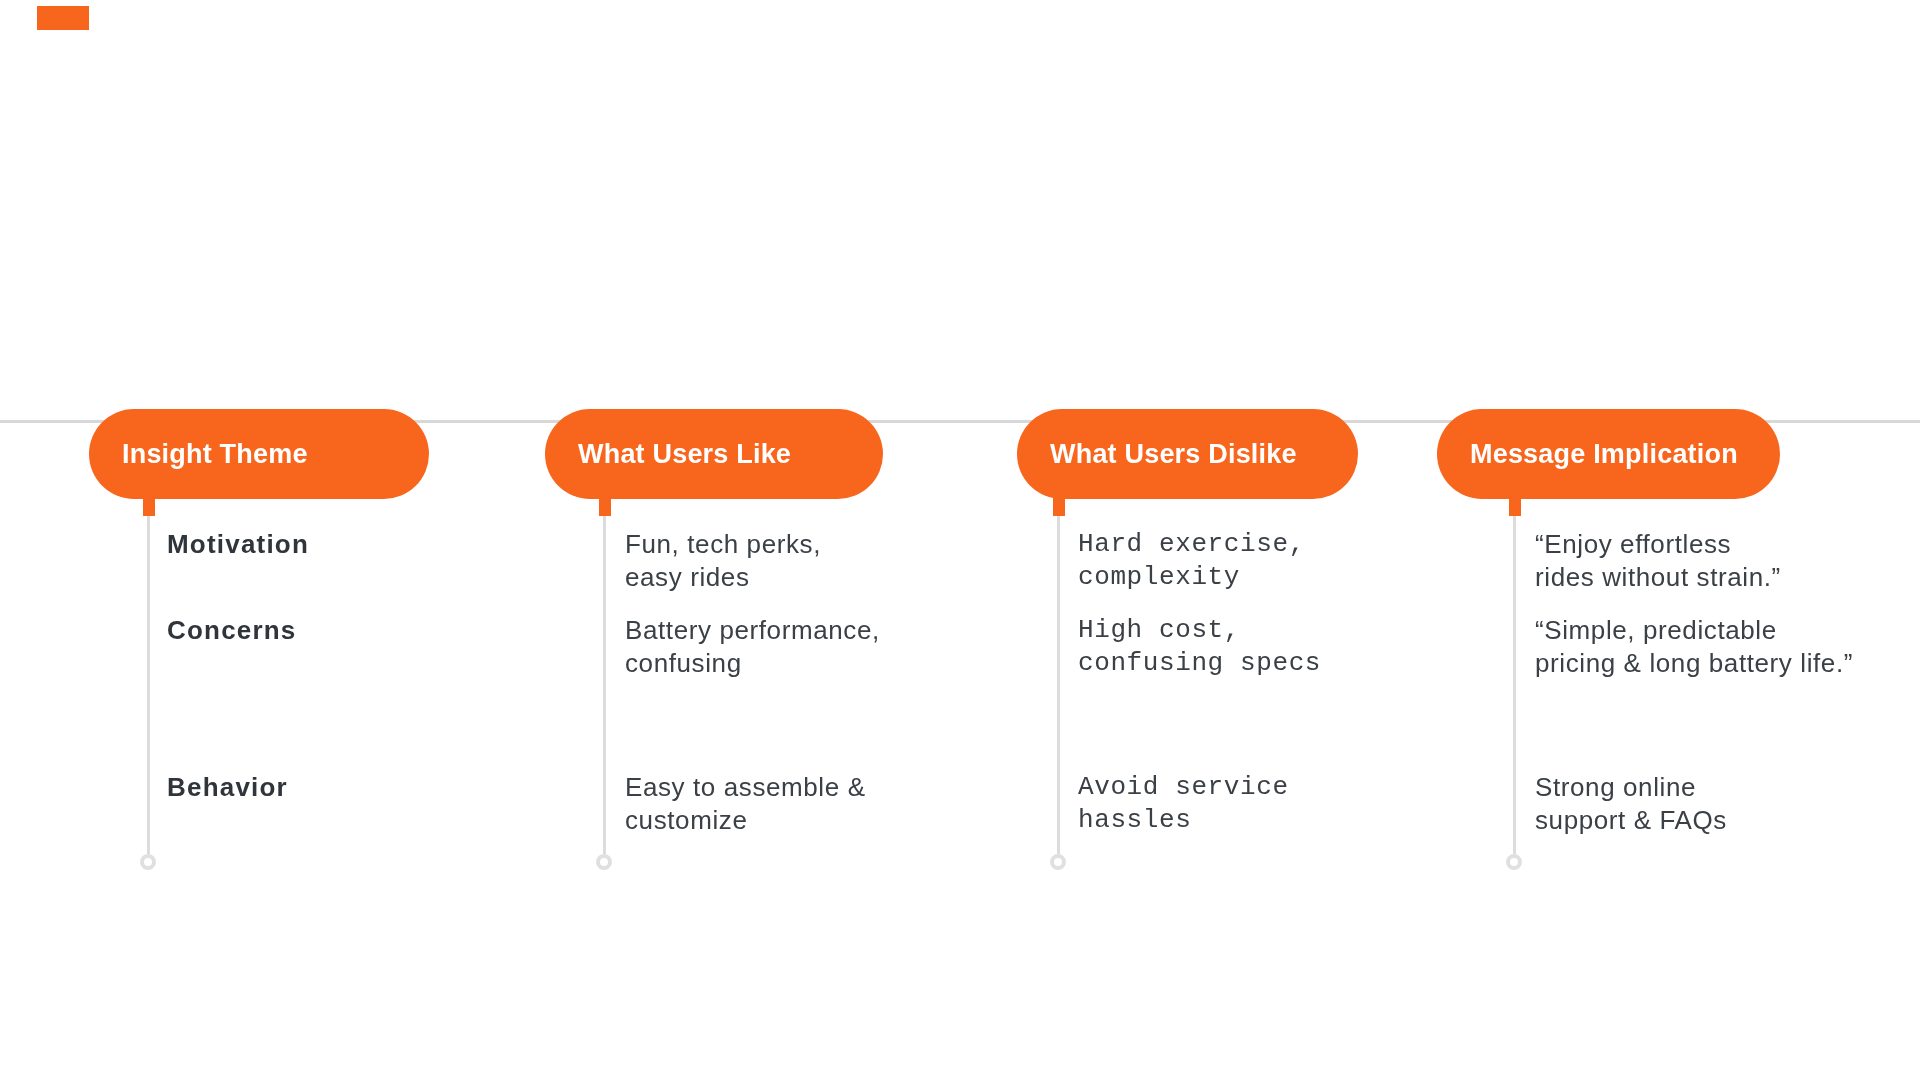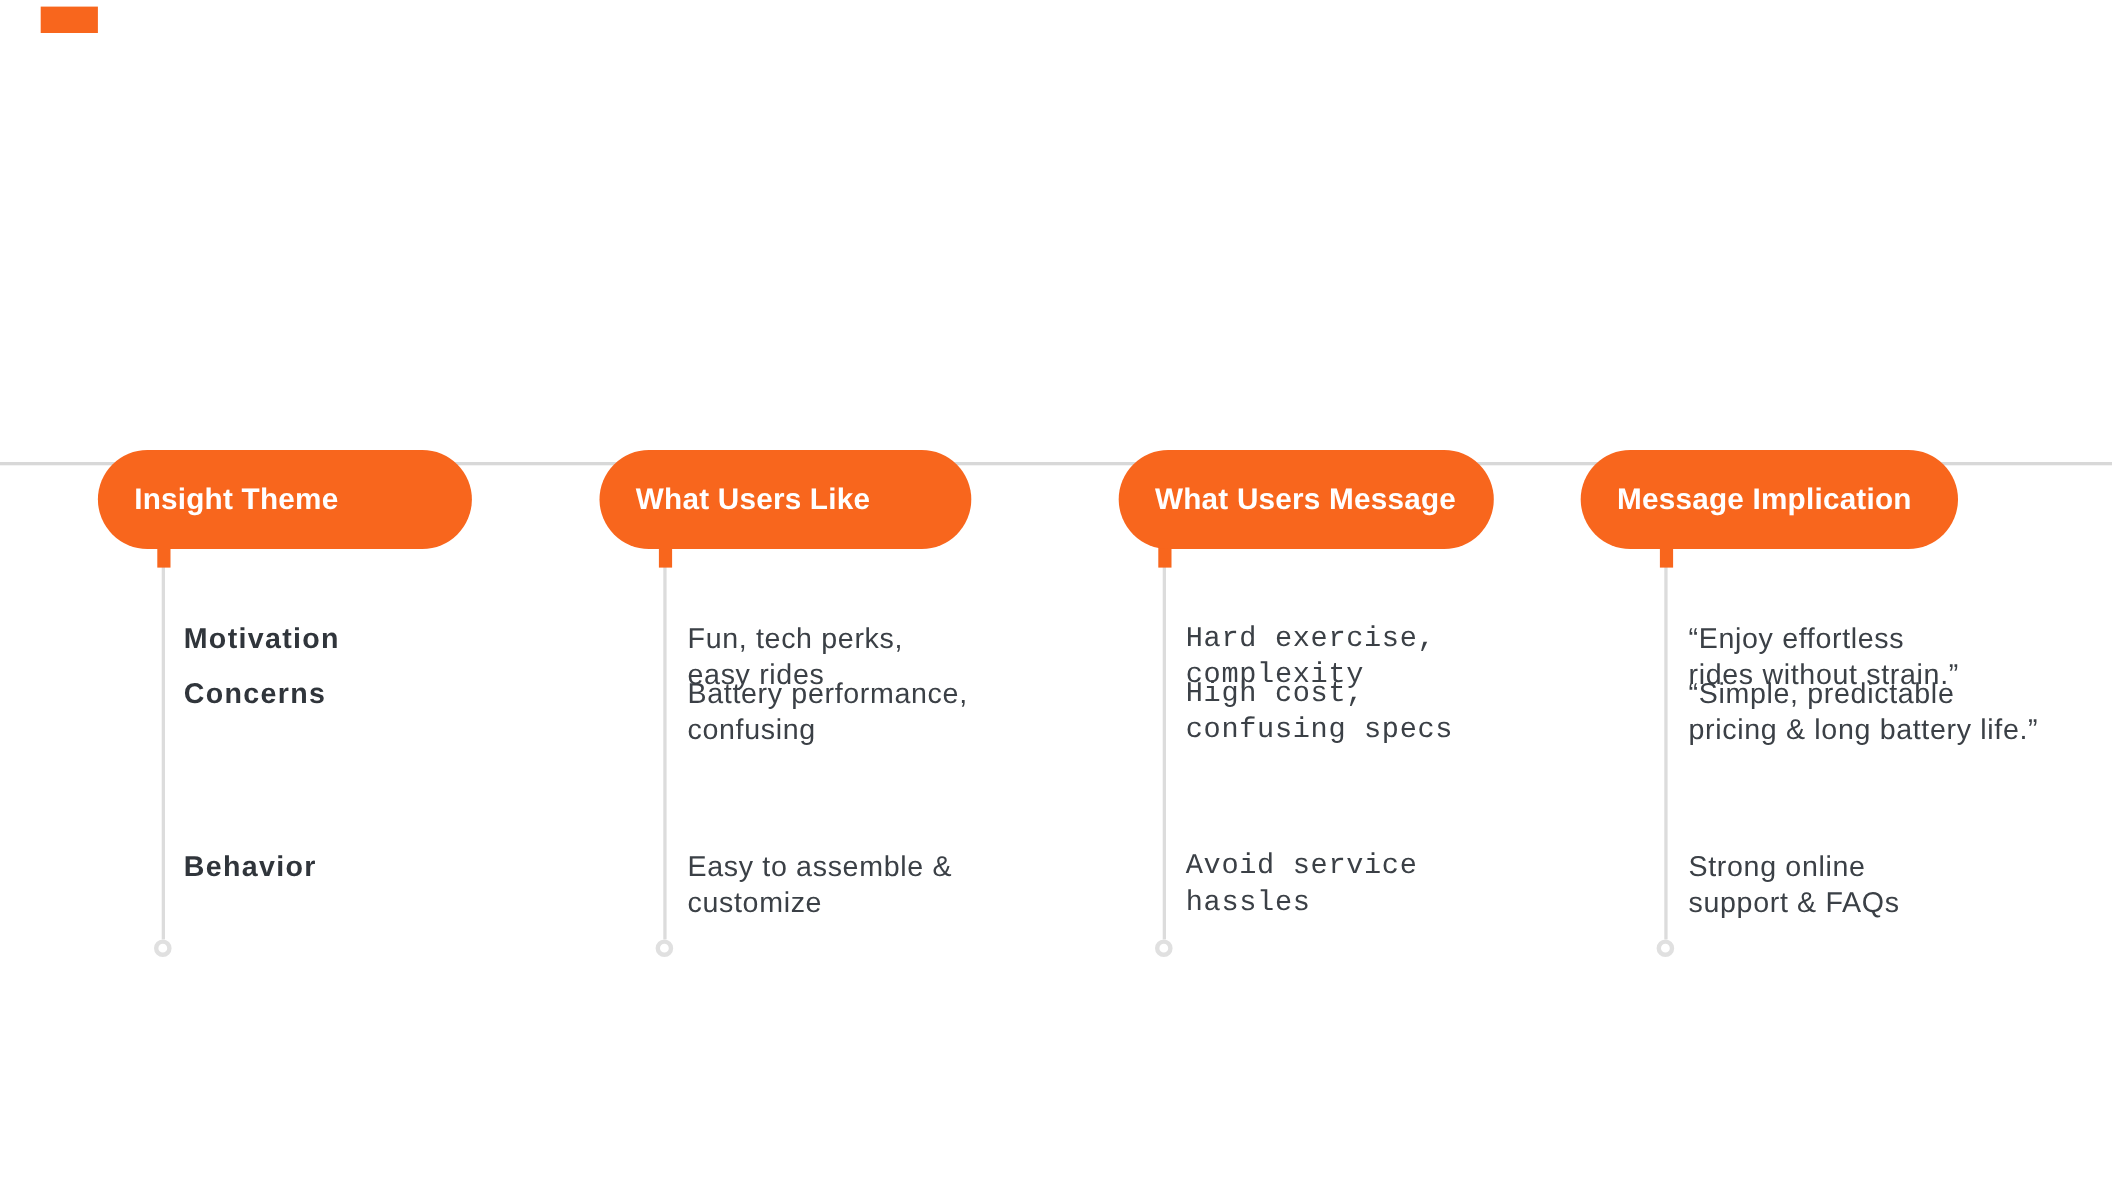--- a/index.html
+++ b/index.html
@@ -51,21 +51,21 @@
   .dot{
     position:absolute;top:854px;width:16px;height:16px;
     box-sizing:border-box;border:4px solid #E0E0E0;border-radius:50%;
     background:#ffffff;z-index:2;
   }
   .row{
     position:absolute;
     font-size:26px;line-height:33px;letter-spacing:0.6px;
     color:var(--body-color);white-space:pre-line;
   }
-  .row1{top:528px;margin-top:36px;}
+  .row1{top:528px;}
   .row2{top:614px;}
   .row3{top:771px;}
   .col1 .row{font-weight:700;color:var(--label-color);letter-spacing:1.2px;}
   
   .col1 .pill{left:89px;width:340px;}
   .col2 .pill{left:545px;width:338px;}
   .col3 .pill{left:1017px;width:341px;}
   .col4 .pill{left:1437px;width:343px;}
   .col1 .stub{left:143px;} .col1 .vline{left:147px;} .col1 .dot{left:140px;} .col1 .row{left:167px;}
   .col2 .stub{left:599px;} .col2 .vline{left:603px;} .col2 .dot{left:596px;} .col2 .row{left:625px;}
@@ -104,21 +104,21 @@
     <div class="row row1">Fun, tech perks,
 easy rides</div>
     <div class="row row2">Battery performance,
 confusing</div>
     <div class="row row3">Easy to assemble &amp;
 customize</div>
   </div>
 
   <div class="col col3">
     <div class="pill">
-      <span>What Users Message</span>
+      <span>What Users Dislike</span>
     </div>
     <div class="stub"></div>
     <div class="vline"></div>
     <div class="dot"></div>
     <div class="row row1">Hard exercise,
 complexity</div>
     <div class="row row2">High cost,
 confusing specs</div>
     <div class="row row3">Avoid service
 hassles</div>

